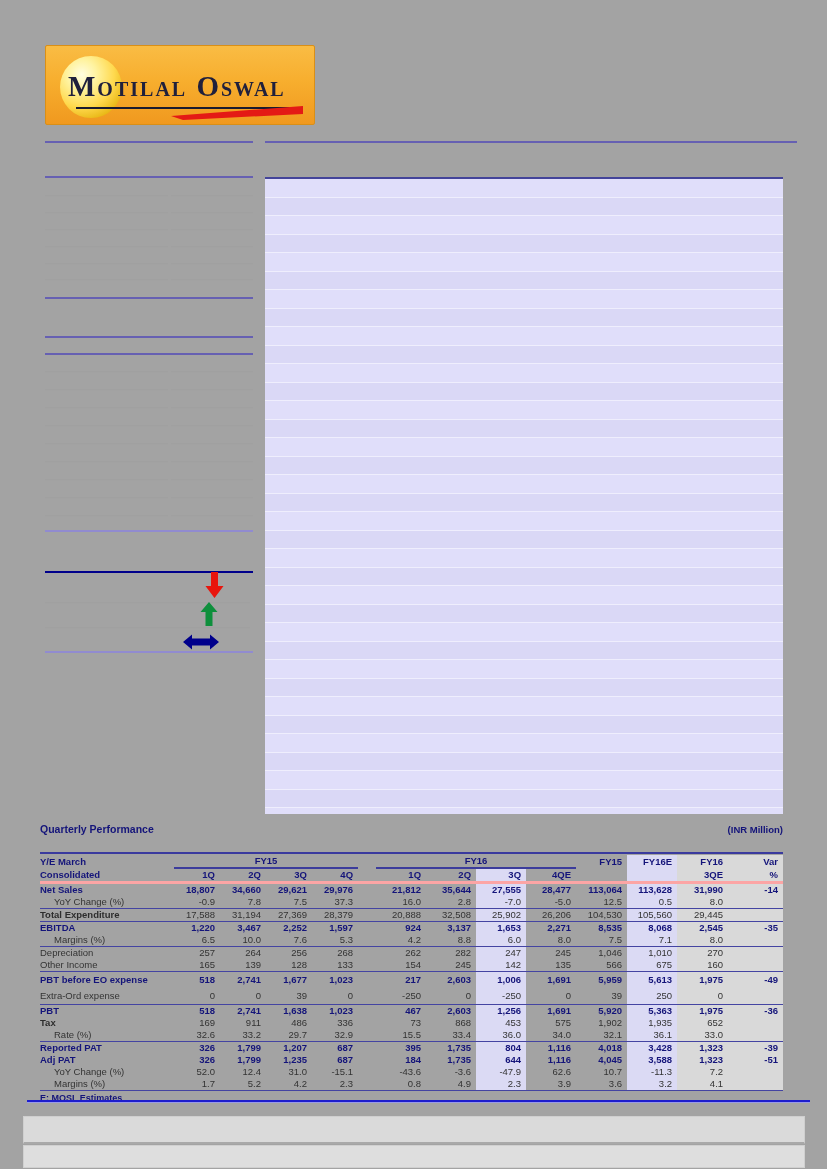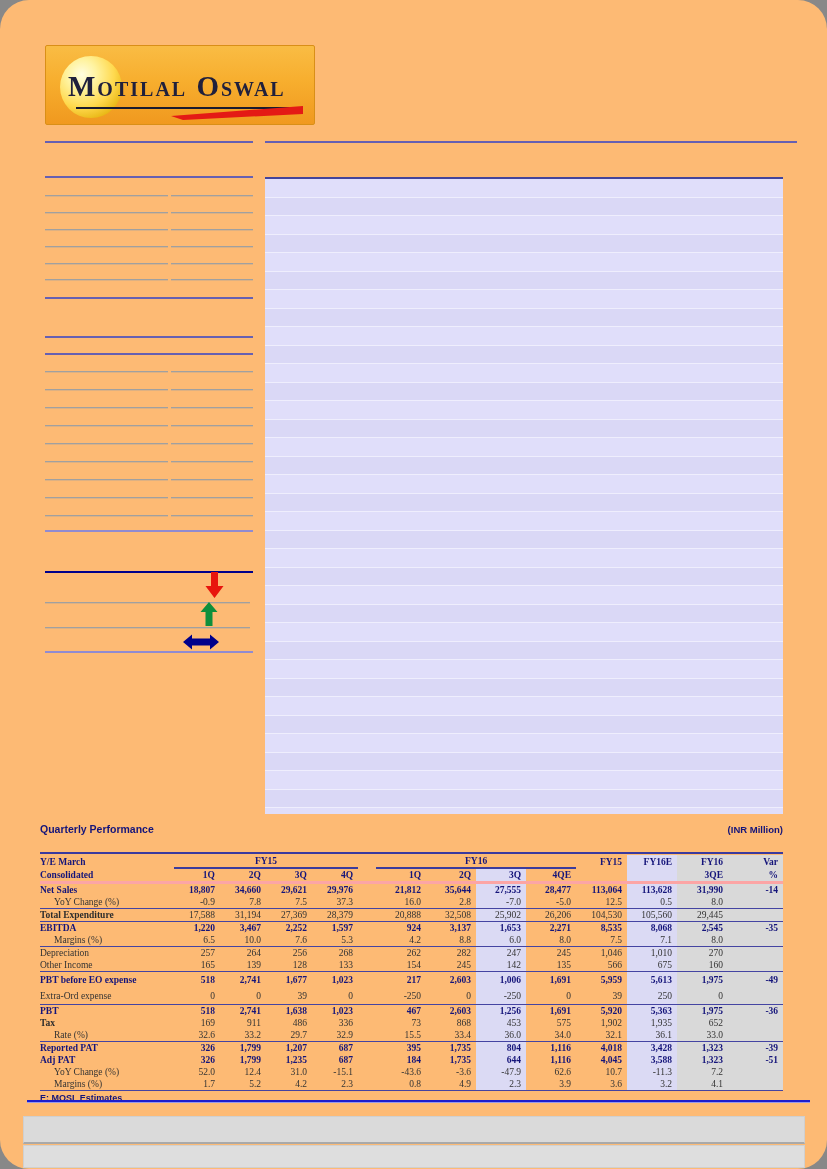--- a/index.html
+++ b/index.html
@@ -1,17 +1,17 @@
 <!DOCTYPE html>
 <html><head>
 <meta charset="utf-8">
 <style>
   html,body{margin:0;padding:0;background:#888;}
-  .page{position:relative;width:827px;height:1169px;background:#fdba74;margin:0 auto;
-        font-family:"Liberation Sans","DejaVu Sans",sans-serif;overflow:hidden;border-radius:29px;}
+  .page{position:relative;width:827px;height:1169px;background:#a3a3a3;margin:0 auto;
+        font-family:"Liberation Sans","DejaVu Sans",sans-serif;overflow:hidden;}
 
   
   .logo{position:absolute;left:45px;top:45px;width:268px;height:78px;
         background:linear-gradient(180deg,#f9bc44 0%,#f7ae2e 45%,#f0991f 100%);
         border:1px solid #d98f17;border-radius:2px;}
   .logo-ball{position:absolute;left:14px;top:10px;width:62px;height:62px;border-radius:50%;
         background:radial-gradient(circle at 35% 30%,#fffde0 0%,#fff3a0 25%,#ffd94e 55%,#e7b511 80%,#bb9206 100%);}
   .logo-text{position:absolute;left:22px;top:24px;width:240px;
         font-family:"Liberation Serif","DejaVu Serif",serif;font-size:29px;font-weight:600;
         font-variant:small-caps;letter-spacing:2px;color:#20203c;white-space:nowrap;}
@@ -33,21 +33,21 @@
 
   .arrow{position:absolute;}
 
   
   .qtable-wrap{position:absolute;left:40px;top:822px;width:743px;}
   .qtitle{display:flex;justify-content:space-between;align-items:flex-end;height:13px;
         border-bottom:2px solid #3a3a9e;padding-bottom:17px;}
   .qtitle .t{font-size:10.5px;font-weight:700;color:#14147a;}
   .qtitle .u{font-size:9.5px;font-weight:700;color:#14147a;margin-top:40px;}
 
-  table.qt{border-collapse:collapse;table-layout:fixed;width:743px;margin-top:1px;font-family:Liberation Serif, serif;}
+  table.qt{border-collapse:collapse;table-layout:fixed;width:743px;margin-top:1px;}
   table.qt td{height:12px;line-height:12px;padding:0;font-size:9.5px;color:#333;
         white-space:nowrap;overflow:hidden;}
   table.qt td.num{text-align:right;padding-right:5px;}
   table.qt td.lbl{text-align:left;}
   table.qt td.ind{padding-left:14px;}
   tr.hdr td{font-weight:700;color:#14147a;}
   td.grp{text-align:center;font-weight:700;color:#14147a;border-bottom:2px solid #3c3c9c;}
   tr.hdr2 td{border-bottom:3px solid #fca5a5;}
   tr.bold td{color:#14147a;font-weight:700;}
   tr.labelbold td.lbl{font-weight:700;color:#2d2d2d;}

